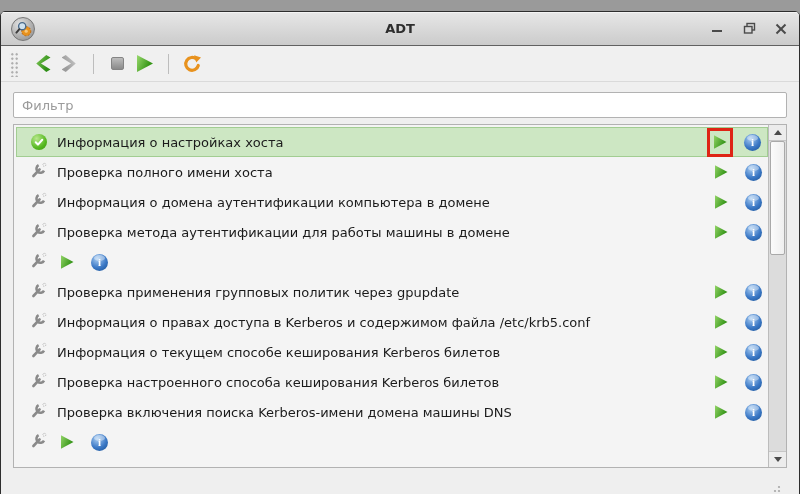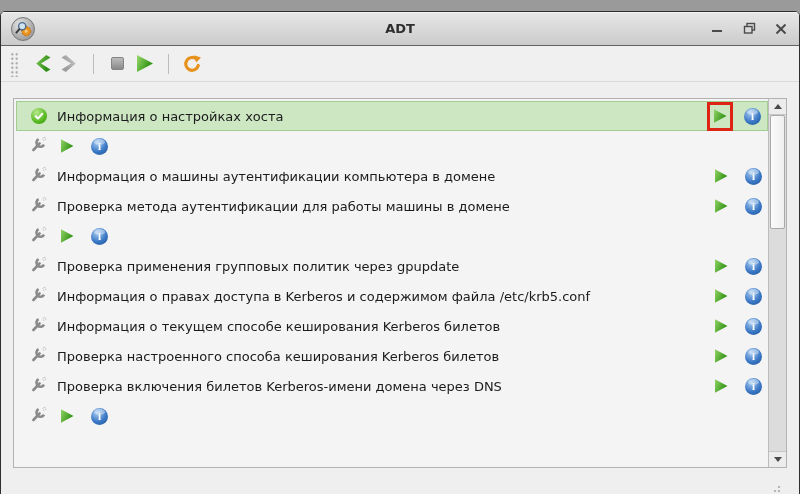--- a/index.html
+++ b/index.html
@@ -141,20 +141,21 @@
     <div class="tb-sep"></div>
     <button class="tb-btn">
       <svg width="20" height="20" viewBox="0 0 20 20">
         <path d="M14.5 5.2 A 6.4 6.4 0 1 0 16.3 11.5" fill="none" stroke="#e8921e" stroke-width="3.2" stroke-linecap="round"></path>
         <polygon points="12.2,1.2 19,3.4 14.2,8.4" fill="#e8921e"></polygon>
       </svg>
     </button>
   </div>
 
   <div class="content">
+    <input class="filter-input" type="text" placeholder="Фильтр" style="">
 
     <div class="list-panel">
       <div class="rows">
           <div class="row selected">
     <span class="status-ico">
       <span class="icon-check">
         <svg width="12" height="12" viewBox="0 0 14 14">
           <path d="M3.2 7.4 l2.6 2.6 L10.8 4.4" fill="none" stroke="#fff" stroke-width="2.4" stroke-linecap="round" stroke-linejoin="round"></path>
         </svg>
       </span>
@@ -172,39 +173,40 @@
     <span class="status-ico">
 
       <span class="icon-wrench">
         <svg width="16" height="16" viewBox="0 0 16 16">
           <path d="M2.4 14 L8.6 7.4" stroke="#8a8a8a" stroke-width="2.6" stroke-linecap="round"></path>
           <path d="M7.6 3.2 A4 4 0 1 0 13.0 8.6" fill="none" stroke="#8a8a8a" stroke-width="2.6"></path>
           <circle cx="13.3" cy="2.8" r="1.5" fill="none" stroke="#b5b5b5" stroke-width="1" stroke-dasharray="1.2 1"></circle>
         </svg>
       </span>
     </span>
-    <span class="run-wrap">
-      <button class="run-btn"></button>
-    </span>
-    <button class="info-btn">
-      <span class="info-glyph">i</span>
-    </button>
-  </div>
-          <div class="row">
-    <span class="status-ico">
-
-      <span class="icon-wrench">
-        <svg width="16" height="16" viewBox="0 0 16 16">
-          <path d="M2.4 14 L8.6 7.4" stroke="#8a8a8a" stroke-width="2.6" stroke-linecap="round"></path>
-          <path d="M7.6 3.2 A4 4 0 1 0 13.0 8.6" fill="none" stroke="#8a8a8a" stroke-width="2.6"></path>
-          <circle cx="13.3" cy="2.8" r="1.5" fill="none" stroke="#b5b5b5" stroke-width="1" stroke-dasharray="1.2 1"></circle>
-        </svg>
-      </span>
-    </span>
-    <span class="row-label">Информация о машины аутентификации компьютера в домене</span>
+    <span class="row-label">Проверка полного имени хоста</span>
+    <span class="run-wrap">
+      <button class="run-btn"></button>
+    </span>
+    <button class="info-btn">
+      <span class="info-glyph">i</span>
+    </button>
+  </div>
+          <div class="row">
+    <span class="status-ico">
+
+      <span class="icon-wrench">
+        <svg width="16" height="16" viewBox="0 0 16 16">
+          <path d="M2.4 14 L8.6 7.4" stroke="#8a8a8a" stroke-width="2.6" stroke-linecap="round"></path>
+          <path d="M7.6 3.2 A4 4 0 1 0 13.0 8.6" fill="none" stroke="#8a8a8a" stroke-width="2.6"></path>
+          <circle cx="13.3" cy="2.8" r="1.5" fill="none" stroke="#b5b5b5" stroke-width="1" stroke-dasharray="1.2 1"></circle>
+        </svg>
+      </span>
+    </span>
+    <span class="row-label">Информация о домена аутентификации компьютера в домене</span>
     <span class="run-wrap">
       <button class="run-btn"></button>
     </span>
     <button class="info-btn">
       <span class="info-glyph">i</span>
     </button>
   </div>
           <div class="row">
     <span class="status-ico">
 
@@ -322,21 +324,21 @@
     <span class="status-ico">
 
       <span class="icon-wrench">
         <svg width="16" height="16" viewBox="0 0 16 16">
           <path d="M2.4 14 L8.6 7.4" stroke="#8a8a8a" stroke-width="2.6" stroke-linecap="round"></path>
           <path d="M7.6 3.2 A4 4 0 1 0 13.0 8.6" fill="none" stroke="#8a8a8a" stroke-width="2.6"></path>
           <circle cx="13.3" cy="2.8" r="1.5" fill="none" stroke="#b5b5b5" stroke-width="1" stroke-dasharray="1.2 1"></circle>
         </svg>
       </span>
     </span>
-    <span class="row-label">Проверка включения билетов Kerberos-имени домена через DNS</span>
+    <span class="row-label">Проверка включения поиска Kerberos-имени домена машины DNS</span>
     <span class="run-wrap">
       <button class="run-btn"></button>
     </span>
     <button class="info-btn">
       <span class="info-glyph">i</span>
     </button>
   </div>
           <div class="row">
     <span class="status-ico">
 

